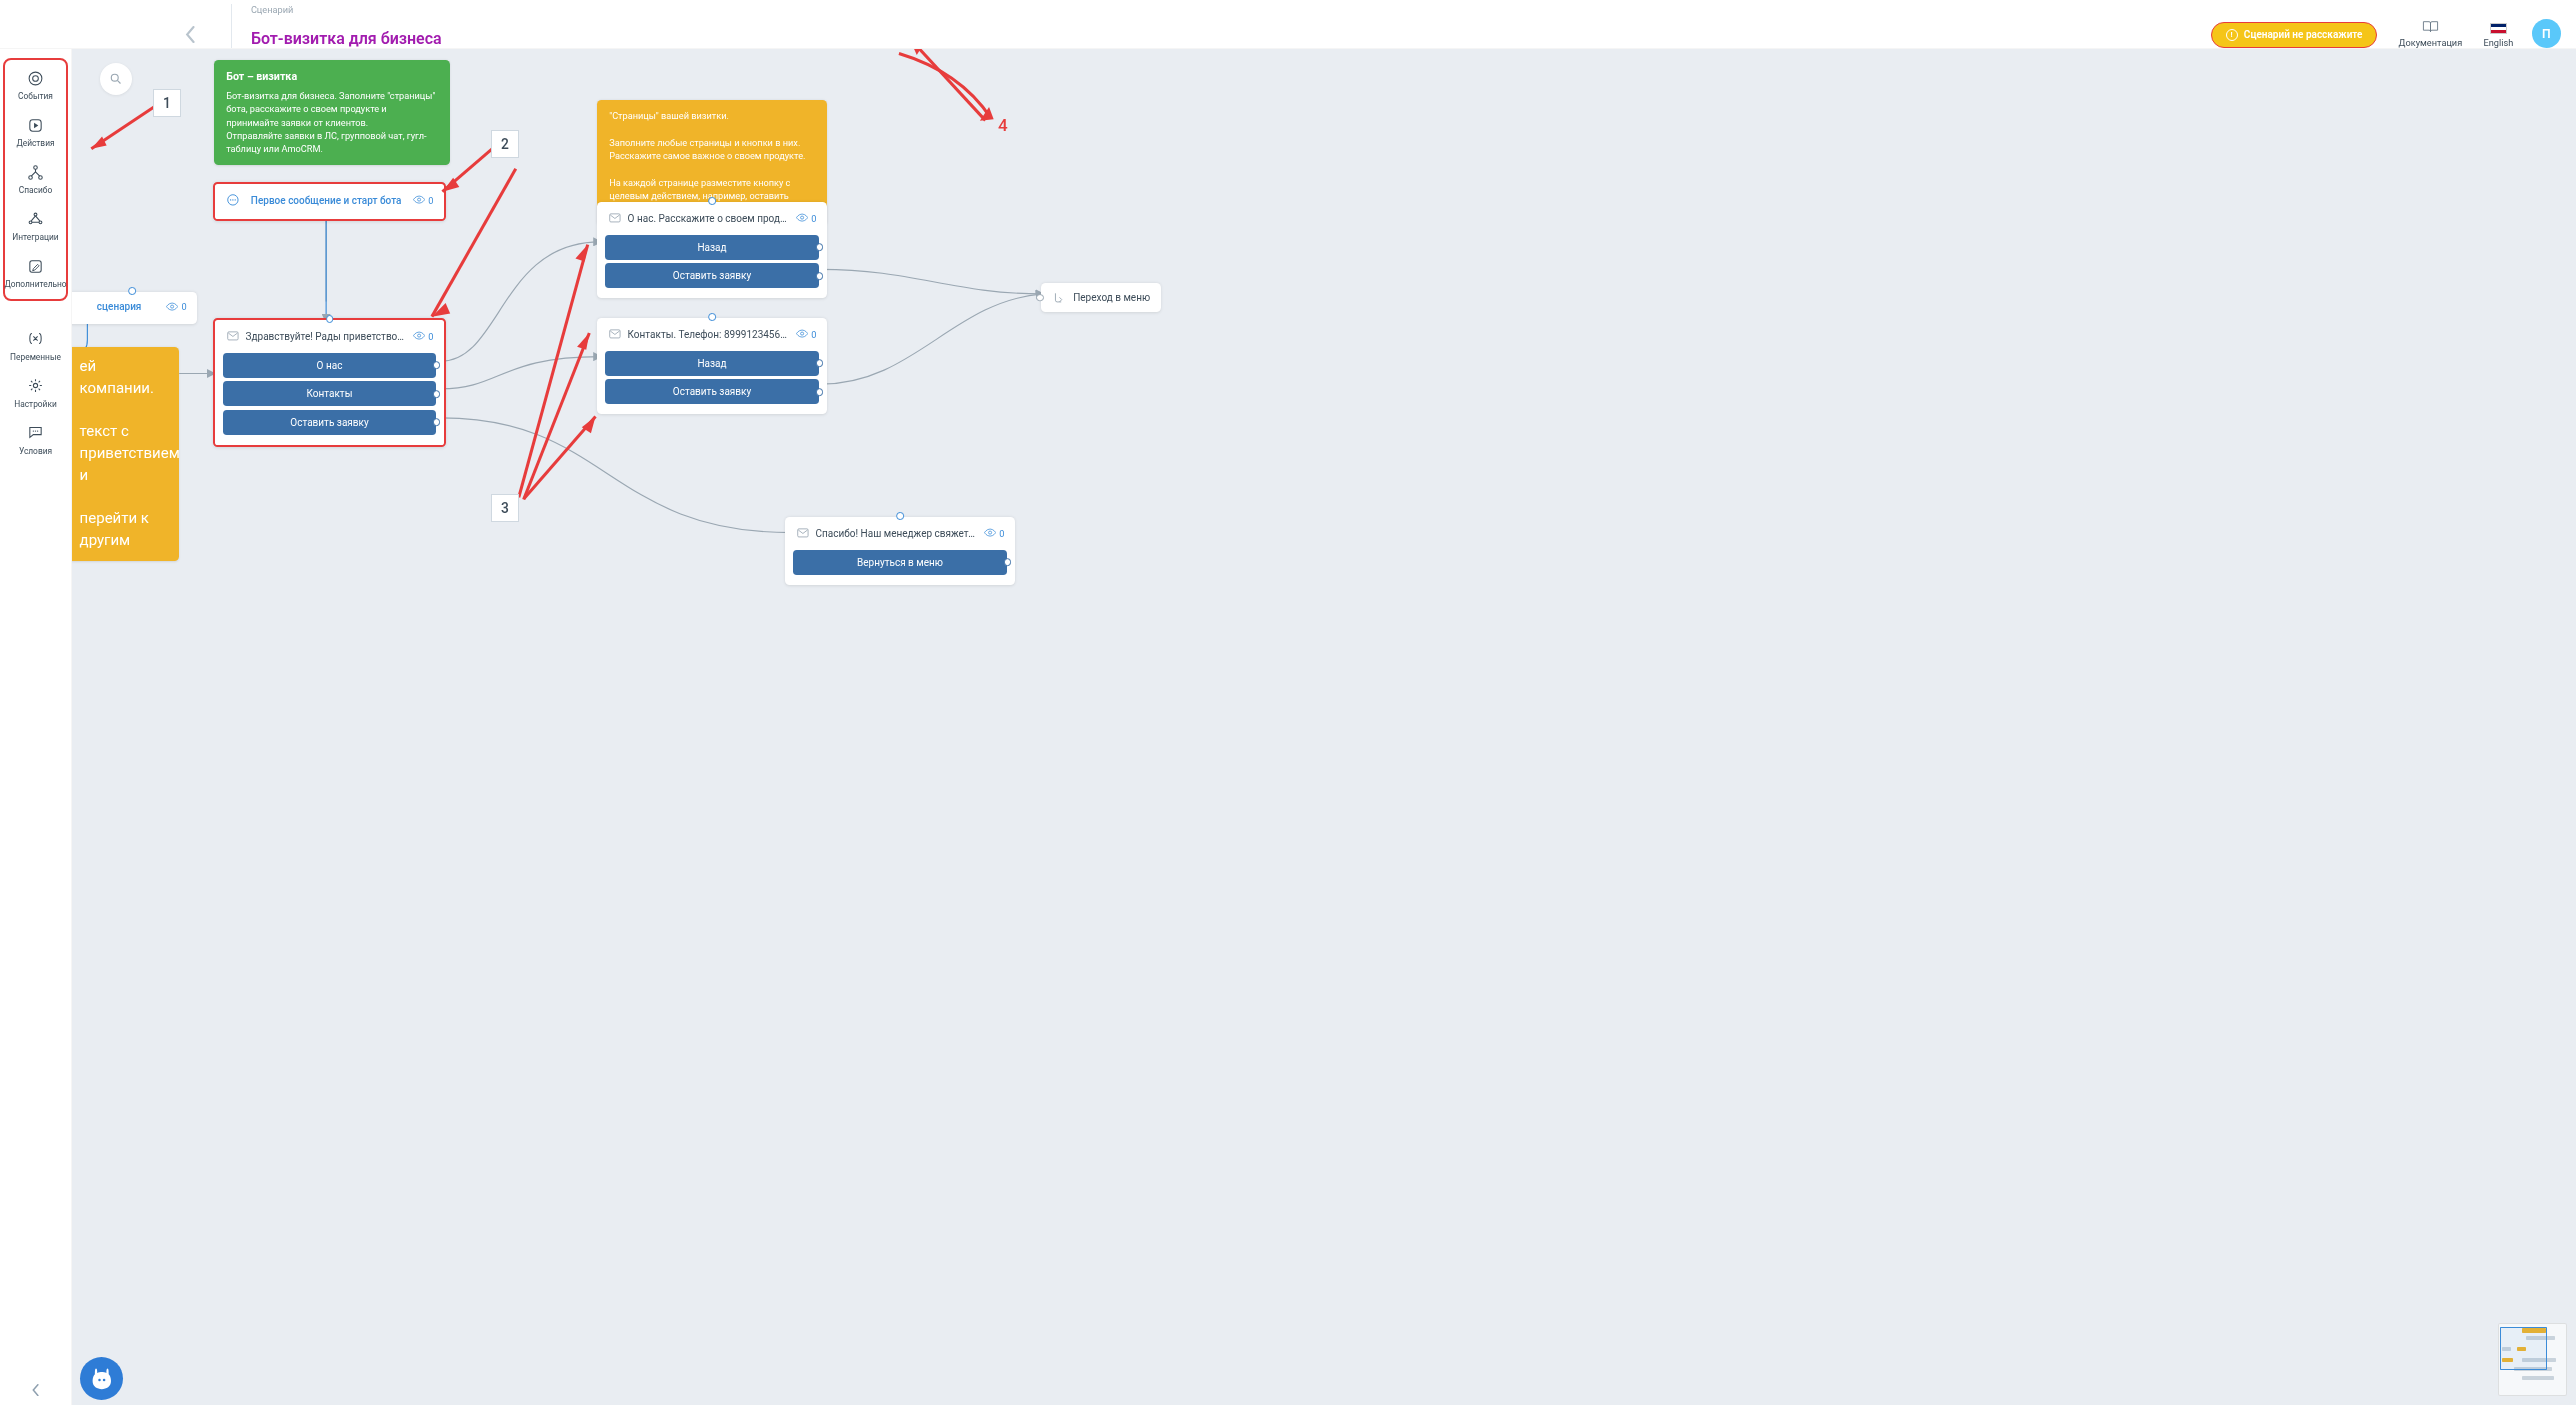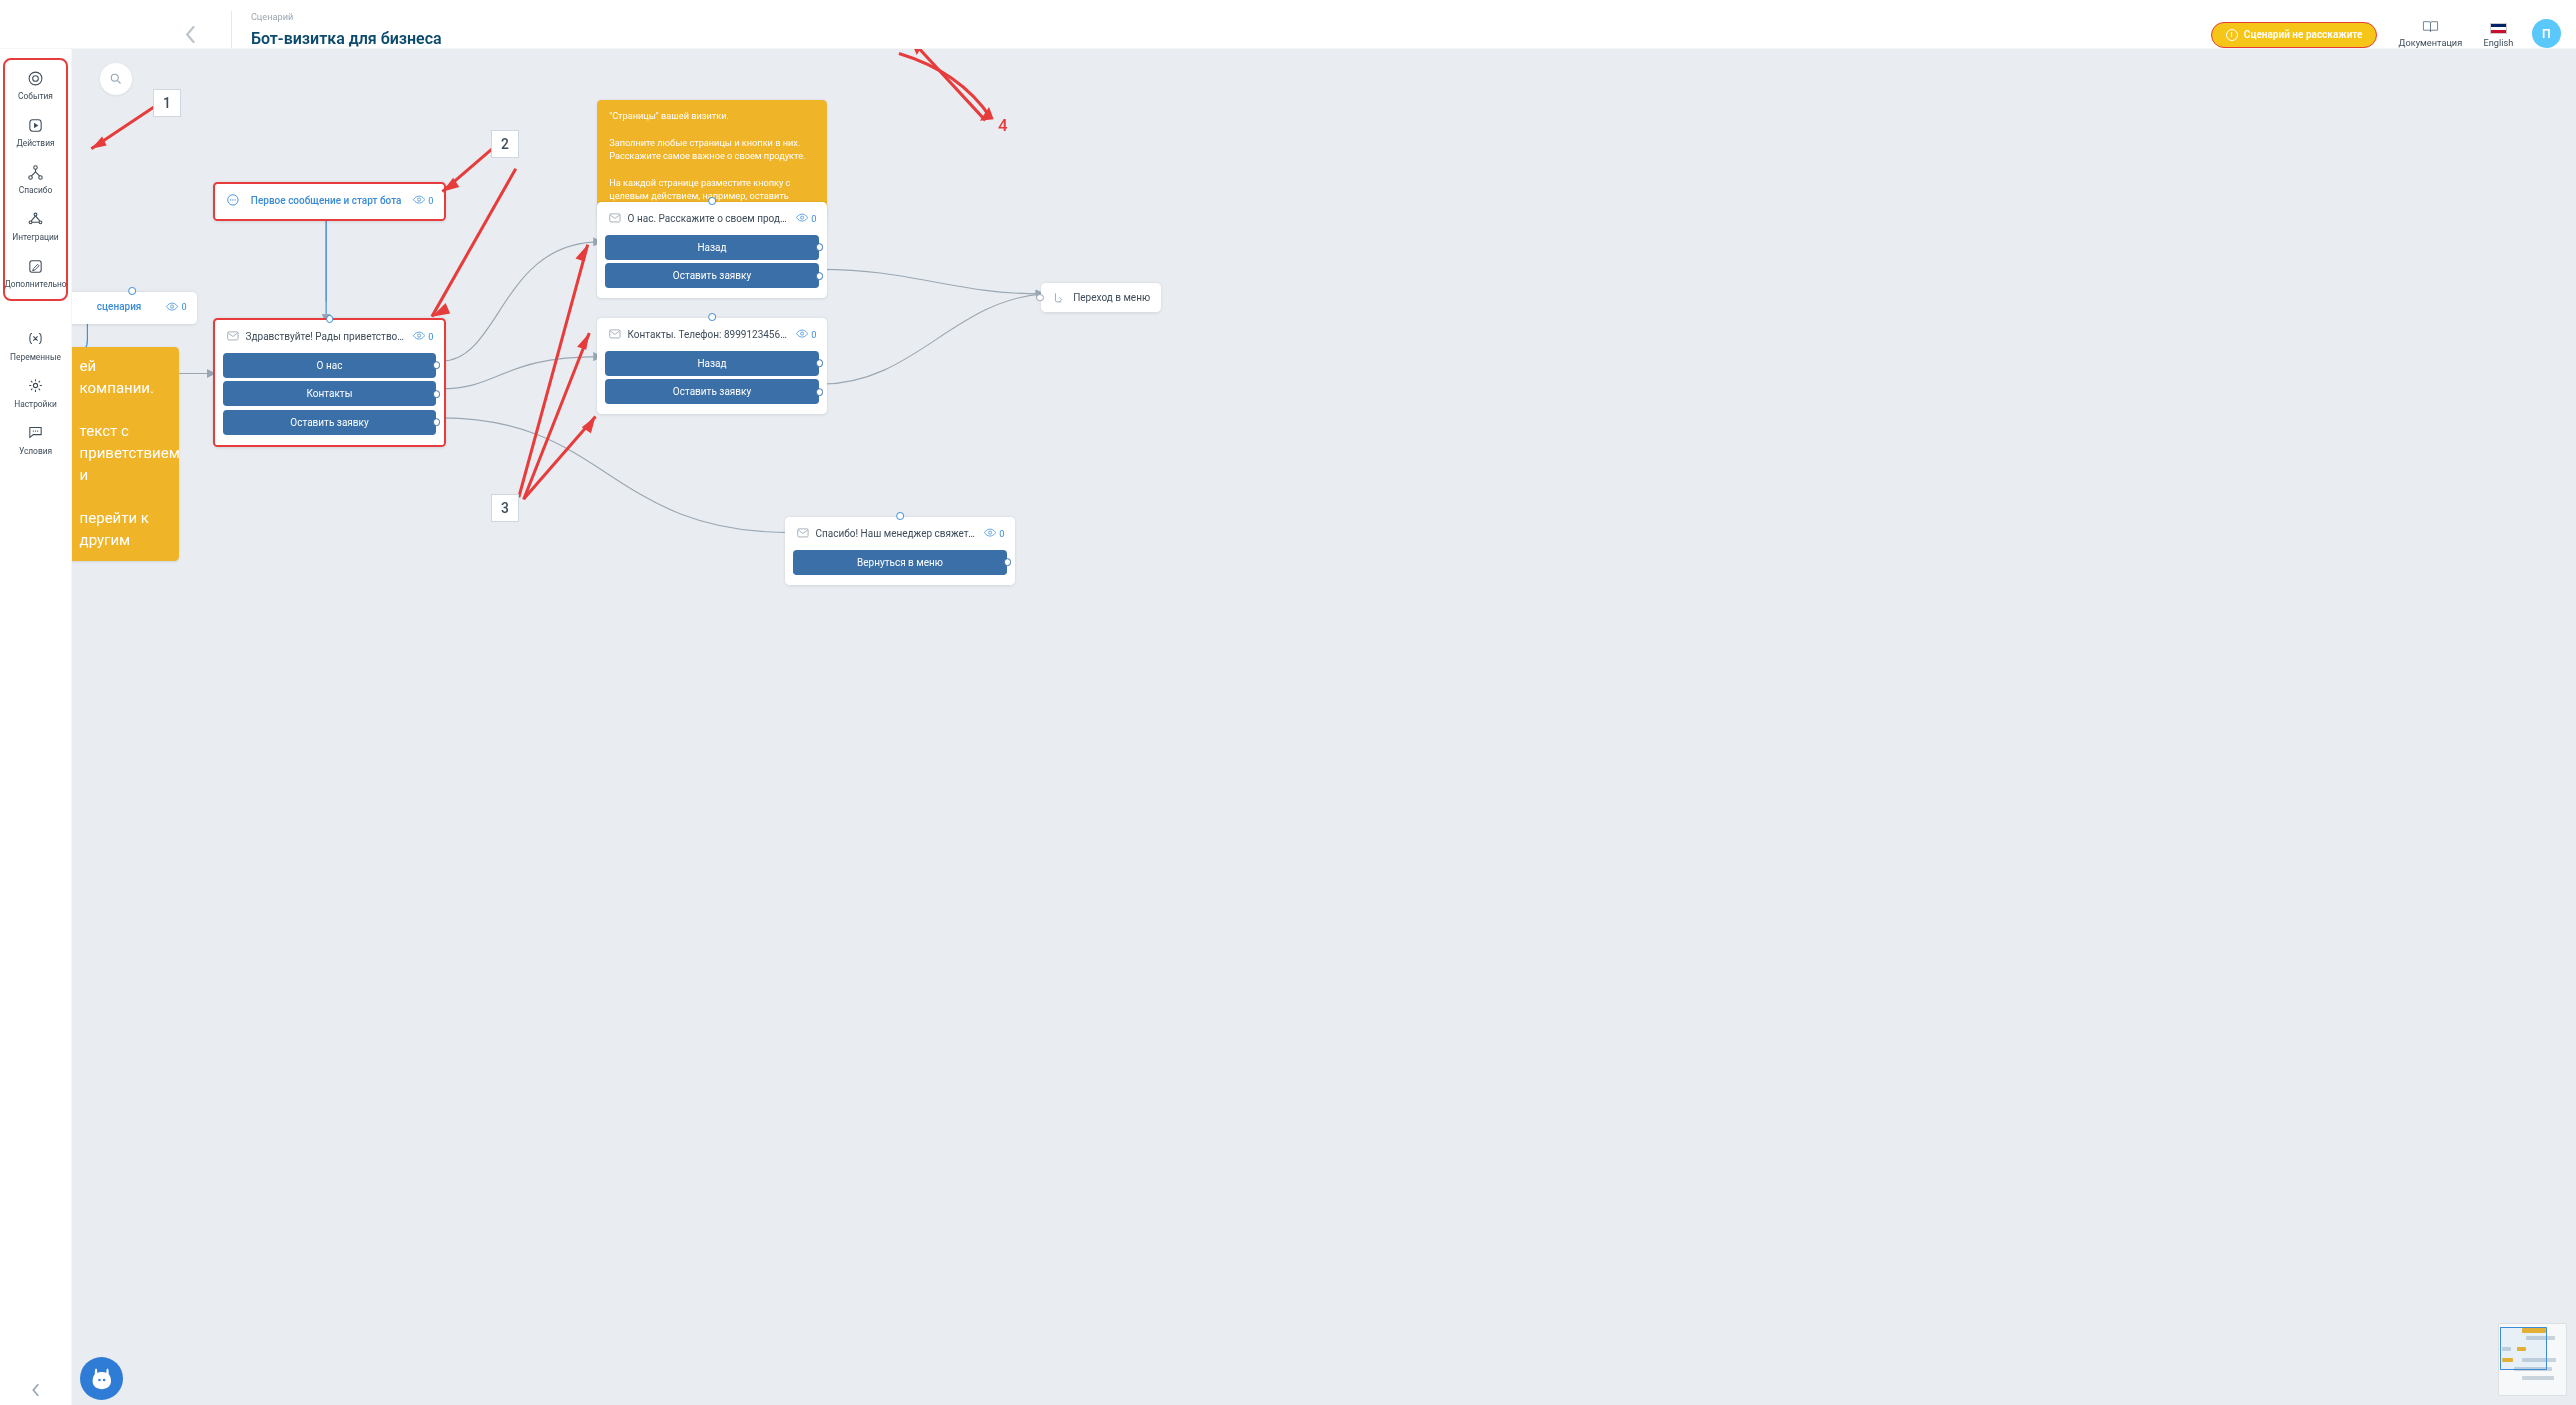--- a/index.html
+++ b/index.html
@@ -5,21 +5,21 @@
   * { box-sizing: border-box; margin: 0; padding: 0; font-family: -apple-system, BlinkMacSystemFont, "Segoe UI", Roboto, Arial, sans-serif; }
   html, body { width: 100%; height: 100%; overflow: hidden; }
   body { background: #fff; }
 
   
   .header { display: flex; align-items: flex-end; height: 49px; padding: 0 15.3px; background: #fff; border-bottom: 0.8px solid rgba(0,0,0,0.04); }
   .back-btn { width: 27.6px; height: 27.6px; display: flex; align-items: center; justify-content: center; color: #b9c4cd; margin-left: 161px; cursor: pointer; }
   .back-btn svg { width: 10.7px; height: 17px; }
   .title-block { display: flex; flex-direction: column; margin-left: 27.6px; border-left: 0.8px solid #e2e8ee; padding-left: 18.4px; }
   .title-small { font-size: 9.2px; color: #9aa7b2; }
-  .title-big   { font-size: 16px; font-weight: 600; color: #0c4a6e; margin-top: 7px; }
+  .title-big   { font-size: 16px; font-weight: 600; color: #a21caf; margin-top: 14px; }
   .header-spacer { flex: 1; }
   .pub-badge { display: flex; align-items: center; gap: 6.1px; background: #f5c518; color: #fff; font-size: 10px; font-weight: 600; padding: 6.1px 13.8px; border-radius: 13.8px; border: 1.5px solid #e73c3c; cursor: pointer; }
   .pub-badge .ico { width:12.2px; height:12.2px; border:1.5px solid #fff; border-radius:50%; display:flex; align-items:center; justify-content:center; font-size:7.7px; font-weight:700;}
   .hd-item { display:flex; flex-direction:column; align-items:center; justify-content:center; gap:3px; margin-left:21.4px; color:#3d4c59; font-size:9.2px; cursor:pointer; }
   .hd-item .icn { width:17px; height:15.3px; display:block; color:#6b7a88;}
   .flag { width:17px; height:10.7px; border:0.8px solid #ccc; position:relative; background: linear-gradient(#012169 0 33%, #fff 33% 66%, #c8102e 66% 100%);}
   .avatar { width:29px; height:29px; border-radius:50%; background:#5ac8fa; color:#fff; display:flex; align-items:center; justify-content:center; font-weight:600; margin-left:18.4px; cursor:pointer;}
 
   
   .sidebar { position:absolute; top:49px; left:0; bottom:0; width:72px; background:#fff; border-right:0.8px solid rgba(0,0,0,0.04); z-index:5; padding-top:7.7px;}
@@ -216,20 +216,25 @@
     </g>
   </svg>
 
   <div class="search-btn">
     <svg width="13.8" height="13.8" viewBox="0 0 24 24">
         <circle cx="10" cy="10" r="6" stroke="currentColor" fill="none" stroke-width="2"></circle>
         <path d="M15 15l5 5" stroke="currentColor" stroke-width="2"></path>
       </svg>
   </div>
 
+  <div class="note green" style="top:10.7px; left:142px; width:236px;">
+    <div class="nt-title">Бот – визитка</div>
+    <div style="white-space:pre-line;">Бот-визитка для бизнеса. Заполните "страницы" бота, расскажите о своем продукте и принимайте заявки от клиентов.
+Отправляйте заявки в ЛС, групповой чат, гугл-таблицу или AmoCRM.</div>
+  </div>
   <div class="note yellow" style="top:51px; left:525px; width:230px;">
     <div style="white-space:pre-line;">"Страницы" вашей визитки.
 
 Заполните любые страницы и кнопки в них. Расскажите самое важное о своем продукте.
 
 На каждой странице разместите кнопку с целевым действием, например, оставить заявку</div>
   </div>
   <div class="note yellow" style="top:298px; left:-4.6px; width:112px; font-size:15px;">
     <div style="white-space:pre-line;">ей компании.
 

